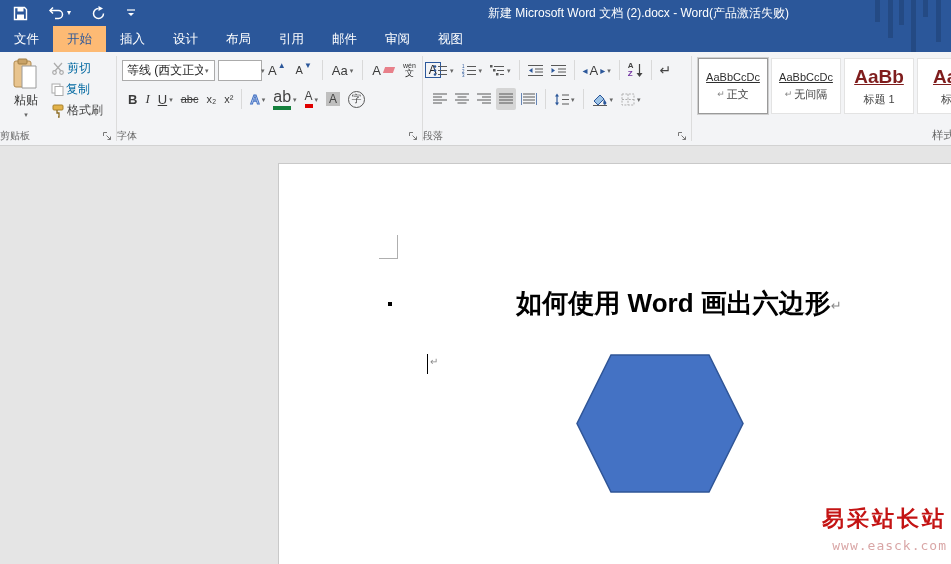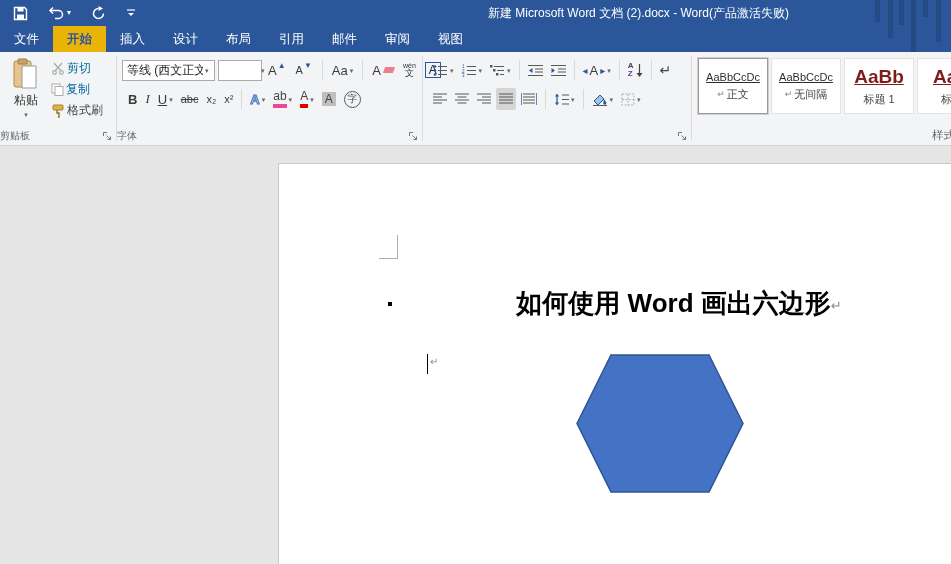--- a/index.html
+++ b/index.html
@@ -10,21 +10,21 @@
   .header { position:absolute; left:0; top:0; width:951px; height:52px; background:#2B579A; }
   .stripes { position:absolute; right:0; top:0; width:90px; height:70px; pointer-events:none; }
   .stripes i { position:absolute; top:0; width:5px; background:rgba(0,0,0,0.14); }
   .titlebar { position:absolute; left:0; top:0; width:951px; height:26px; }
   .qat { position:absolute; left:10px; top:0; height:26px; display:flex; align-items:center; gap:14px; }
   .qat .qbtn { display:flex; align-items:center; gap:2px; height:22px; padding:0 3px; cursor:default; }
   .qat .caret { color:#fff; font-size:8px; line-height:1; }
   .title-text { position:absolute; left:488px; top:0; height:26px; line-height:26px; color:#fff; font-size:12px; white-space:nowrap; }
   .tabrow { position:absolute; left:0; top:26px; width:951px; height:26px; display:flex; align-items:stretch; }
   .tab { color:#fff; font-size:12.5px; line-height:26px; padding:0 14px; white-space:nowrap; }
-  .tab.active { background:#eab308; color:#2B579A;font-weight:bold; }
+  .tab.active { background:#fdba74; color:#2B579A; }
   .tellme { display:flex; align-items:center; gap:6px; margin-left:16px; color:rgba(255,255,255,0.75); font-size:12px; white-space:nowrap; }
 
   
   .ribbon { position:absolute; left:0; top:52px; width:951px; height:94px; background:#F3F4F6; border-bottom:1px solid #D2D2D2; font-size:12px; color:#444; }
   .group { position:absolute; top:0; height:93px; }
   .group:after { content:""; position:absolute; right:0; top:4px; bottom:4px; width:1px; background:#DCDCDC; }
   .group-label { position:absolute; left:0; right:0; bottom:2px; text-align:left; color:#666; font-size:10px; }
   .launcher { position:absolute; right:4px; bottom:3px; width:11px; height:11px; }
   .btn { display:inline-flex; align-items:center; justify-content:center; gap:2px; height:22px; padding:0 3px; border-radius:2px; cursor:default; }
   .btn.active-toggle { background:#D5D5D5; }
@@ -47,21 +47,21 @@
   .combo-name { width:93px; } .combo-name .val { width:76px; }
   .combo-size { width:40px;padding-left:40px; } .combo-size .val { width:26px; }
   .vdiv { width:1px; height:20px; background:#D9D9D9; margin:0 3px; }
   .fbtn { font-size:13px; color:#3b3b3b; }
   .fbtn b { font-weight:bold; } .fbtn i { font-family:"Liberation Serif",serif; }
   .u-line { text-decoration:underline; }
   .strike { text-decoration:line-through; font-size:11px; }
   .supsub { font-size:11px; }
   .grow-caret { color:#2B579A; font-size:8px; position:relative; top:-5px; left:-1px; }
   .eff-a { color:#EAF0FA; -webkit-text-stroke:1px #4472C4; font-weight:bold; }
-  .hl-ab { display:inline-block; font-size:12px; border-bottom:4px solid #ec4899; line-height:1.1; }
+  .hl-ab { display:inline-block; font-size:16px; border-bottom:4px solid #15803d; line-height:1.1; }
   .fc-a { display:inline-block; border-bottom:4px solid #E00000; line-height:1.1; font-size:12px; }
   .shade-a { background:#BFBFBF; padding:0 3px; font-size:12px; }
   .enclose { border:1px solid #595959; border-radius:50%; width:17px; height:17px; font-size:10px; display:inline-flex; align-items:center; justify-content:center; }
   .border-a { border:1px solid #2B579A; padding:0 3px; font-size:12px; color:#222; }
   .phon { display:inline-flex; flex-direction:column; align-items:center; line-height:1; font-size:7px; color:#333; }
   .phon .b2 { font-size:9px; }
   .eraser { display:inline-block; width:10px; height:6px; background:#E8808A; transform:skewX(-20deg); margin-left:1px; }
 
   
   .g-para { left:423px; width:269px; }
@@ -402,20 +402,21 @@
           <span class="mini-caret">▾</span>
         </span>
         <span class="btn">
           <svg width="14" height="13" viewBox="0 0 14 13">
               <rect x="1" y="1" width="12" height="11" fill="none" stroke="#B0B0B0" stroke-dasharray="2 1.4"></rect>
               <path d="M7 1 V12 M1 6.5 H13" stroke="#B0B0B0" stroke-dasharray="2 1.4"></path>
             </svg>
           <span class="mini-caret">▾</span>
         </span>
       </div>
+      <div class="group-label">段落</div>
       <svg class="launcher" viewBox="0 0 11 11">
           <path d="M1.5 1.5 H5 M1.5 1.5 V5" stroke="#777" fill="none"></path>
           <path d="M4.5 4.5 L8.5 8.5 M8.5 8.5 V5.5 M8.5 8.5 H5.5" stroke="#777" fill="none"></path>
         </svg>
     </div>
 
     <div class="group g-styles">
       <div class="style-cards">
         <div class="card selected">
           <span class="prev">AaBbCcDc</span>
@@ -453,16 +454,20 @@
       <div class="corner-mark"></div>
       <div class="doc-bullet"></div>
       <div class="doc-title"><span>如何使用 Word 画出六边形</span><span class="pm">↵</span></div>
       <div class="cursor-wrap">
         <span class="caret-line"></span>
         <span class="caret-pm">↵</span>
       </div>
       <svg class="hexagon" width="168" height="139" viewBox="0 0 168 139">
         <polygon points="35,1 133,1 167,69.5 133,138 35,138 1,69.5" stroke-width="1.5" fill="#4472C4" stroke="#2F5597"></polygon>
       </svg>
+      <div class="watermark">
+        <div class="wm1">易采站长站</div>
+        <div class="wm2">www.easck.com</div>
+      </div>
     </div>
   </div>
 
 </div>
 
 </body></html>

